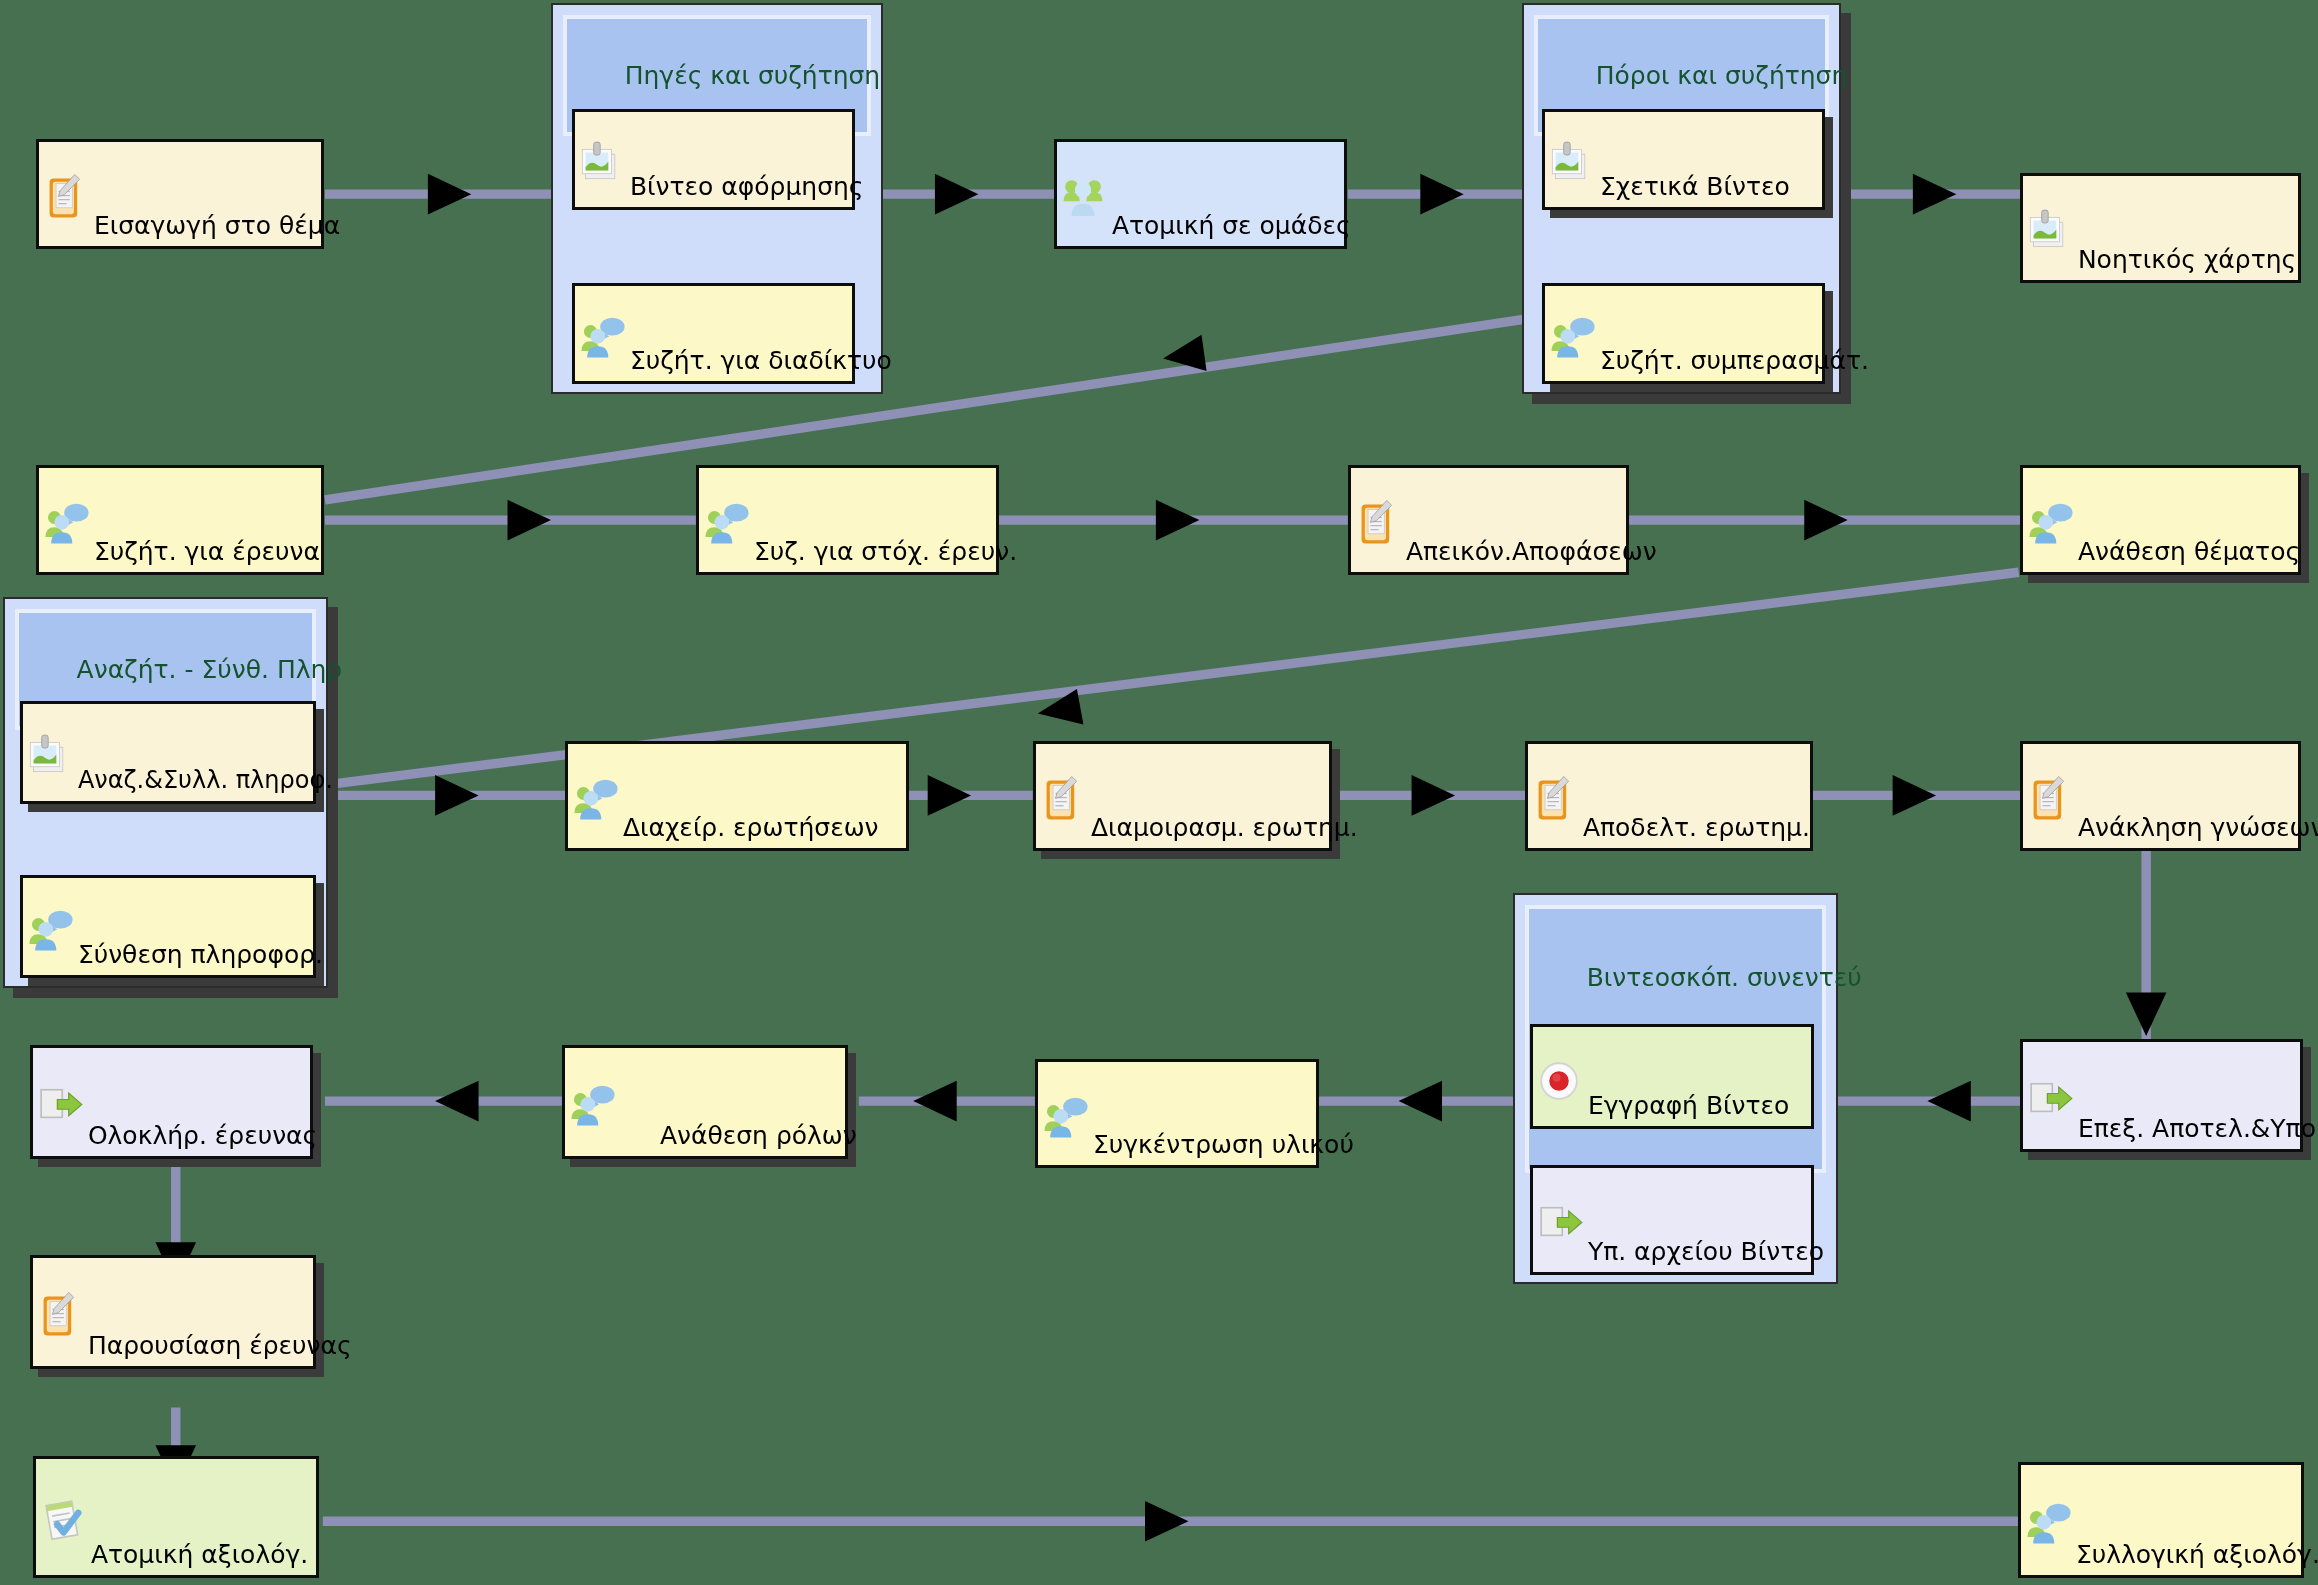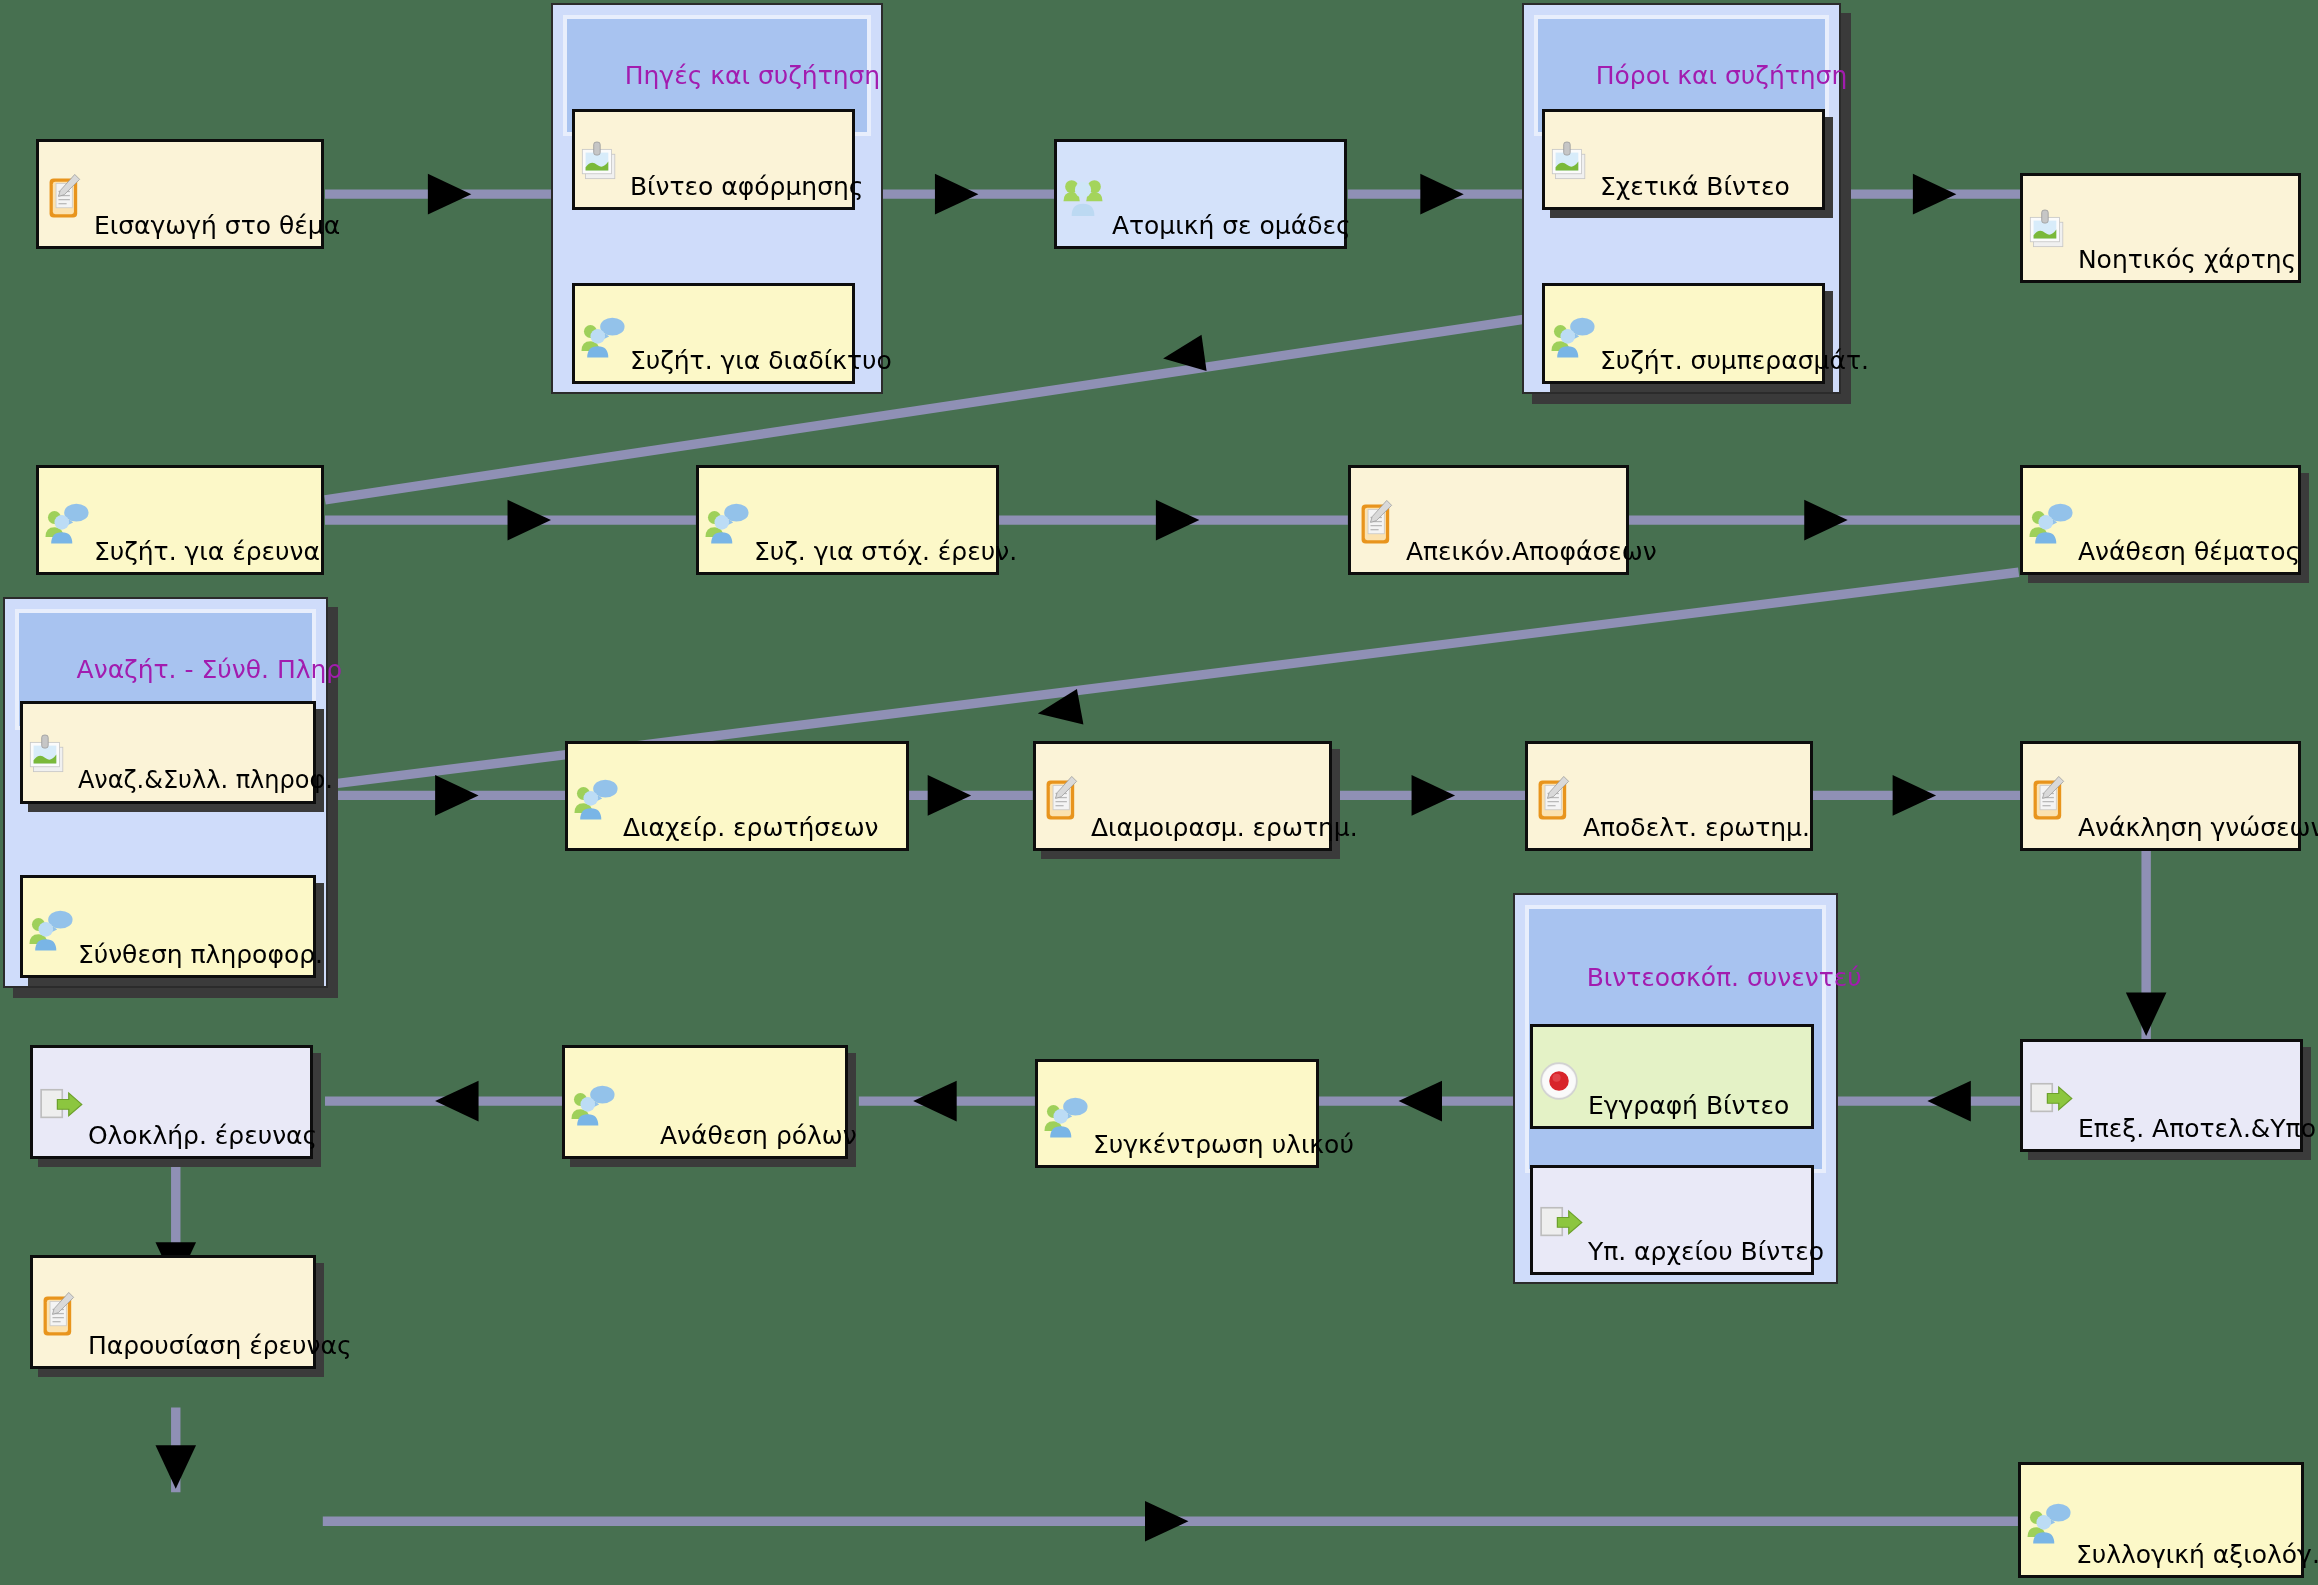--- a/index.html
+++ b/index.html
@@ -22,21 +22,21 @@
     box-sizing:border-box;
     z-index:2;
   }
   .group.shadowed{box-shadow:10px 10px 0 0 #3a3a3a;}
   .group-title{
     position:absolute;
     left:10px;right:10px;top:10px;
     background:#a8c3f0;
     border:4.3px solid #e8eefc;
     box-sizing:border-box;
-    color:#a21caf;
+    color:#14532d;
     font-size:25px;
     line-height:33px;
     padding:7.2px 10px;
     white-space:pre;
   }
   .group-title .sub{display:block;}
 
   
   .node{
     position:absolute;
@@ -509,20 +509,37 @@
             <line x1="24" y1="29" x2="38" y2="29"></line>
           <line x1="24" y1="34" x2="38" y2="34"></line>
             <line x1="24" y1="39" x2="34" y2="39"></line>
         </g>
         <path d="M44 3 L50 9 L31 28 L24 30 L26 23 Z" fill="#d9d9d9" stroke="#9e9e9e"></path>
       </svg>
     </span>
     <span class="lbl">Παρουσίαση έρευνας</span>
   </div>
 
+  <div class="node f-green" style="left:33px;top:1456px;width:286px;height:122px;">
+    <span class="ico">
+      <svg viewBox="0 0 64 64" width="52" height="52">
+        <g transform="rotate(-10 32 32)">
+          <rect x="16" y="10" width="32" height="42" fill="#f7f7f7" stroke="#c6c6c6" stroke-width="2"></rect>
+          <rect x="16" y="10" width="32" height="7" fill="#bcd97a"></rect>
+          <g stroke="#c2c2c2" stroke-width="2">
+            <line x1="21" y1="24" x2="43" y2="24"></line>
+              <line x1="21" y1="31" x2="43" y2="31"></line>
+            <line x1="21" y1="38" x2="36" y2="38"></line>
+          </g>
+        </g>
+        <path d="M26 36 l8 10 l18 -24" fill="none" stroke="#6fb0e0" stroke-width="8" stroke-linecap="round" stroke-linejoin="round"></path>
+      </svg>
+    </span>
+    <span class="lbl">Ατομική αξιολόγ.</span>
+  </div>
 
   <div class="node f-yellow" style="left:2018px;top:1462px;width:286px;height:116px;">
     <span class="ico">
       <svg viewBox="0 0 64 64" width="52" height="52">
         <ellipse cx="46" cy="18" rx="15" ry="11" fill="#93c2ea"></ellipse>
         <path d="M37 26 l-7 10 l12 -6 z" fill="#93c2ea"></path>
         <circle cx="19" cy="24" r="8" fill="#9ed05a"></circle>
         <path d="M8 48 q0 -12 11 -12 q11 0 11 12 z" fill="#9ed05a"></path>
         <circle cx="28" cy="30" r="9" fill="#bcdcf5"></circle>
         <path d="M15 56 q0 -14 13 -14 q13 0 13 14 z" fill="#79b5e6"></path>

